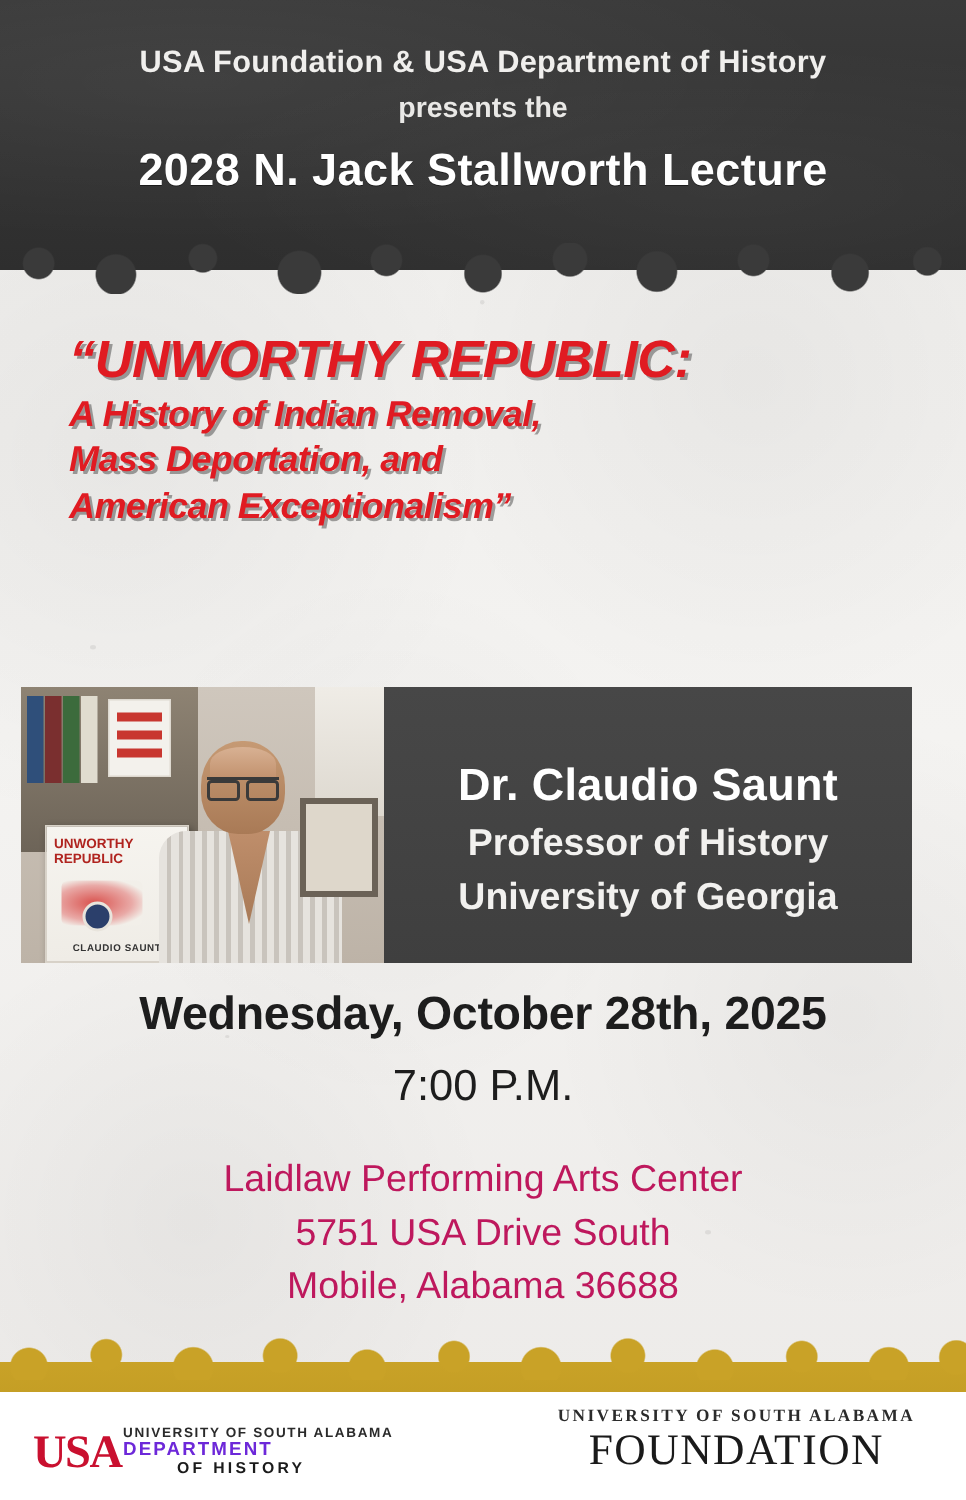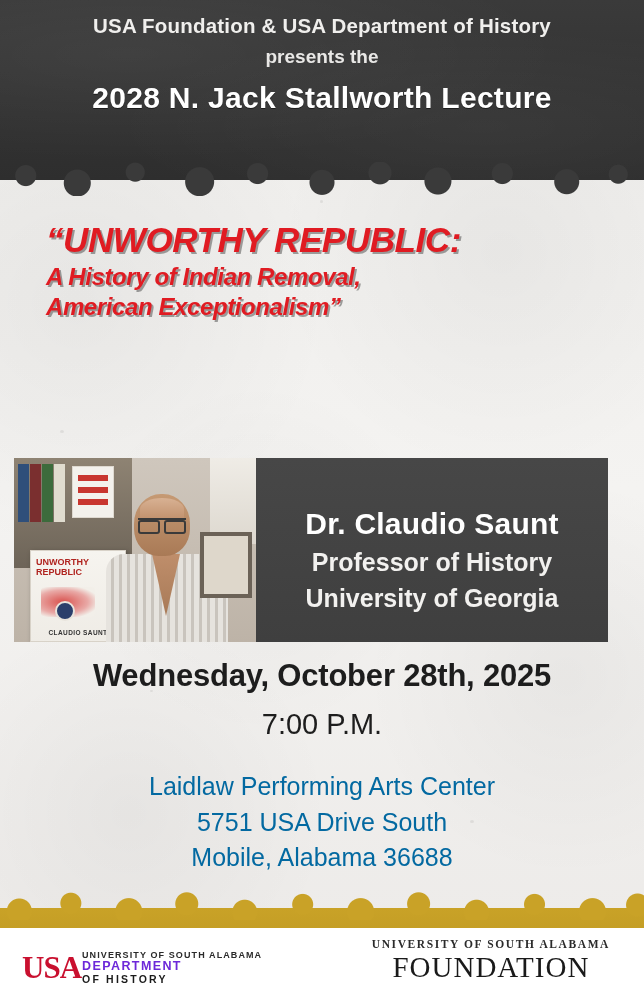--- a/index.html
+++ b/index.html
@@ -45,21 +45,21 @@
       radial-gradient(circle at 68% 56%, #3a3a3a 13px, transparent 14px),
       radial-gradient(circle at 78% 34%, #3a3a3a 10px, transparent 11px),
       radial-gradient(circle at 88% 58%, #3a3a3a 12px, transparent 13px),
       radial-gradient(circle at 96% 36%, #3a3a3a 9px, transparent 10px);
   }
   .band-text {
     position:relative;
     z-index:3;
     text-align:center;
     color:#ffffff;
-    padding-top:14px;
+    padding-top:30px;
   }
   .band-line1 {
     font-size:20.5px;
     font-weight:700;
     letter-spacing:0.2px;
     color:#f0efed;
   }
   .band-line2 {
     font-size:19px;
     font-weight:700;
@@ -227,21 +227,21 @@
   }
   .time-line {
     font-size:29px;
     font-weight:400;
     color:#1d1d1d;
     margin-top:14px;
   }
   .venue {
     margin-top:28px;
     font-size:25px;
-    color:#0369a1;
+    color:#be185d;
     font-weight:400;
     line-height:1.42;
   }
 
   
   .gold-band {
     position:absolute;
     left:0; right:0; bottom:0;
     height:92px;
     background:linear-gradient(180deg,#c9a227 0%,#bd9822 60%,#b18f20 100%);
@@ -273,21 +273,21 @@
     position:absolute; left:22px; bottom:14px; z-index:6;
     display:flex; align-items:center; gap:1px;
   }
   .usa-mark {
     font-size:31px; font-weight:800; color:#c9102f; letter-spacing:-1px;
     font-family:"Liberation Serif", serif;
   }
   .usa-text { line-height:1.08; }
   .usa-text .u1 { font-size:9px; letter-spacing:1.1px; color:#2a2a2a; font-weight:700; }
   .usa-text .u2 { font-size:12.5px; letter-spacing:1.4px; color:#6d28d9; font-weight:800; }
-  .usa-text .u3 { font-size:10.5px; letter-spacing:2.2px; color:#1b1b1b; font-weight:800; }
+  .usa-text .u3 { font-size:10.5px; letter-spacing:2.2px; color:#1b1b1b; font-weight:800;margin-left:36px; }
 
   .found-logo {
     position:absolute; right:34px; bottom:16px; z-index:6; text-align:center;
   }
   .found-logo .f1 { font-size:11.5px; letter-spacing:1.6px; color:#2b2b2b; font-weight:600;
     font-family:"Liberation Serif", serif;}
   .found-logo .f2 { font-size:29px; letter-spacing:1px; color:#1a1a1a; font-weight:400;
     font-family:"Liberation Serif", serif; margin-top:1px;}
 </style>
 </head>
@@ -306,20 +306,21 @@
     <div class="band-text">
       <div class="band-line1">USA Foundation &amp; USA Department of History</div>
       <div class="band-line2">presents the</div>
       <div class="band-line3">2028 N. Jack Stallworth Lecture</div>
     </div>
   </div>
 
   <div class="title-block">
     <div class="title-line first">“UNWORTHY REPUBLIC:</div>
     <div class="title-line">A History of Indian Removal,</div>
+    <div class="title-line">Mass Deportation, and</div>
     <div class="title-line">American Exceptionalism”</div>
   </div>
 
   <div class="photo">
     <div class="photo-right"></div>
     <div class="shelf">
       <div class="book" style="left:4px;background:#2f4f7a;"></div>
       <div class="book" style="left:16px;background:#7a2f2f;"></div>
       <div class="book" style="left:28px;background:#3c6b3c;"></div>
       <div class="book" style="left:40px;background:#e0dccf;"></div>

